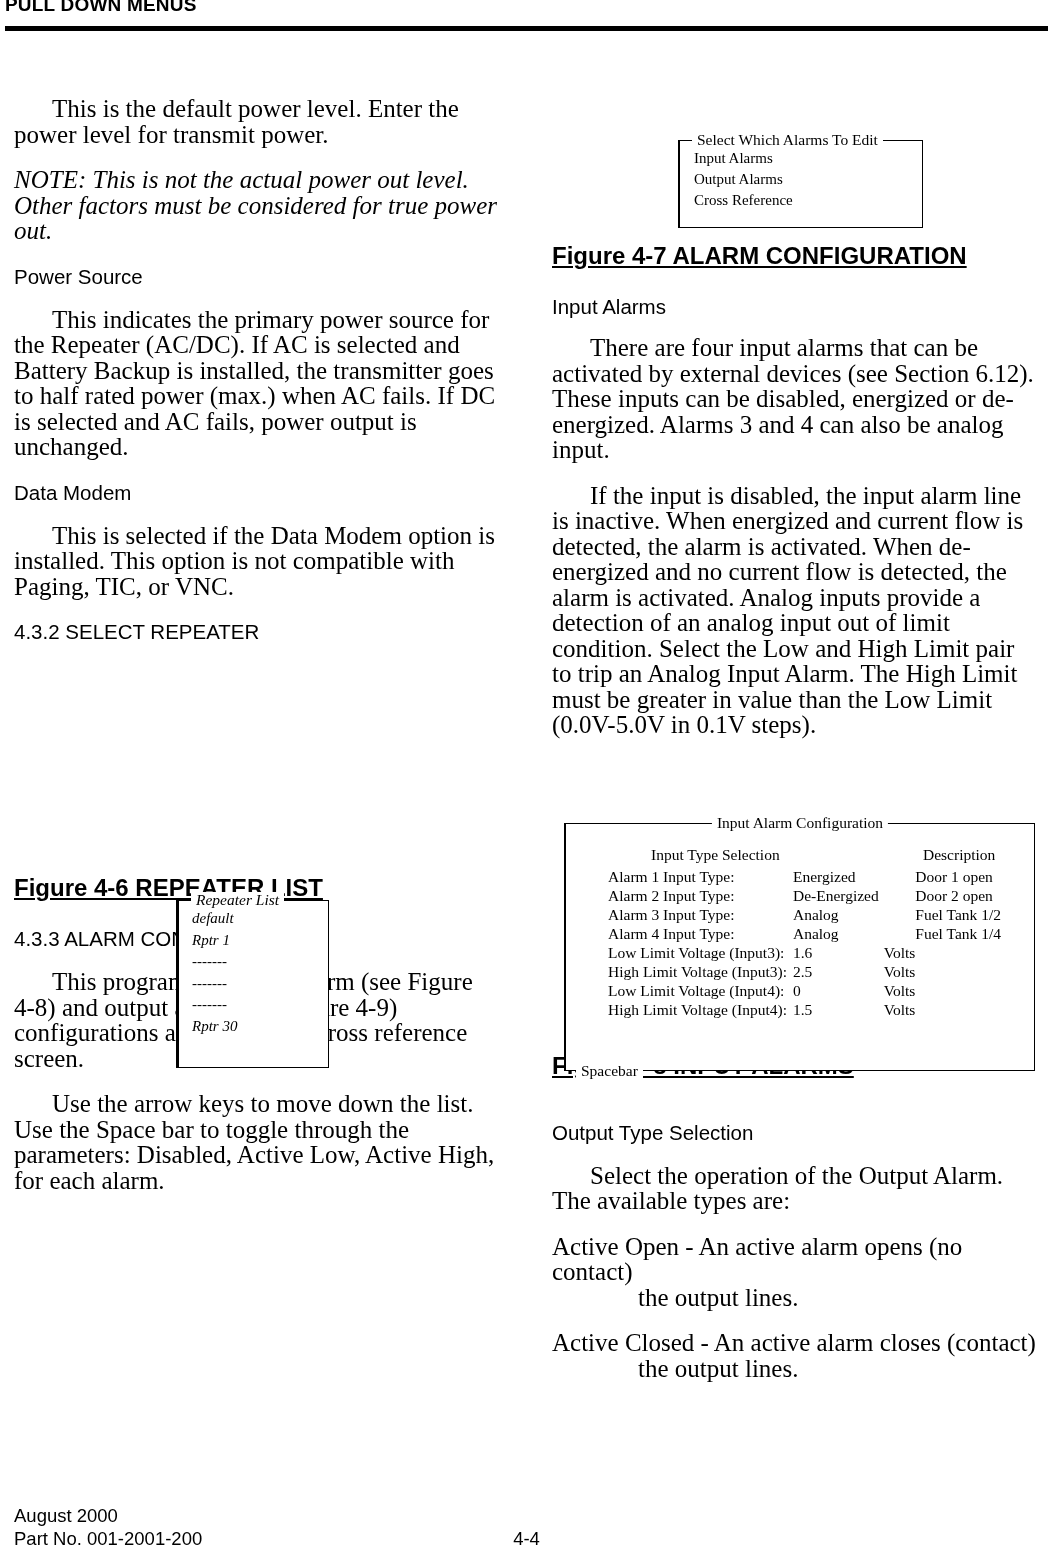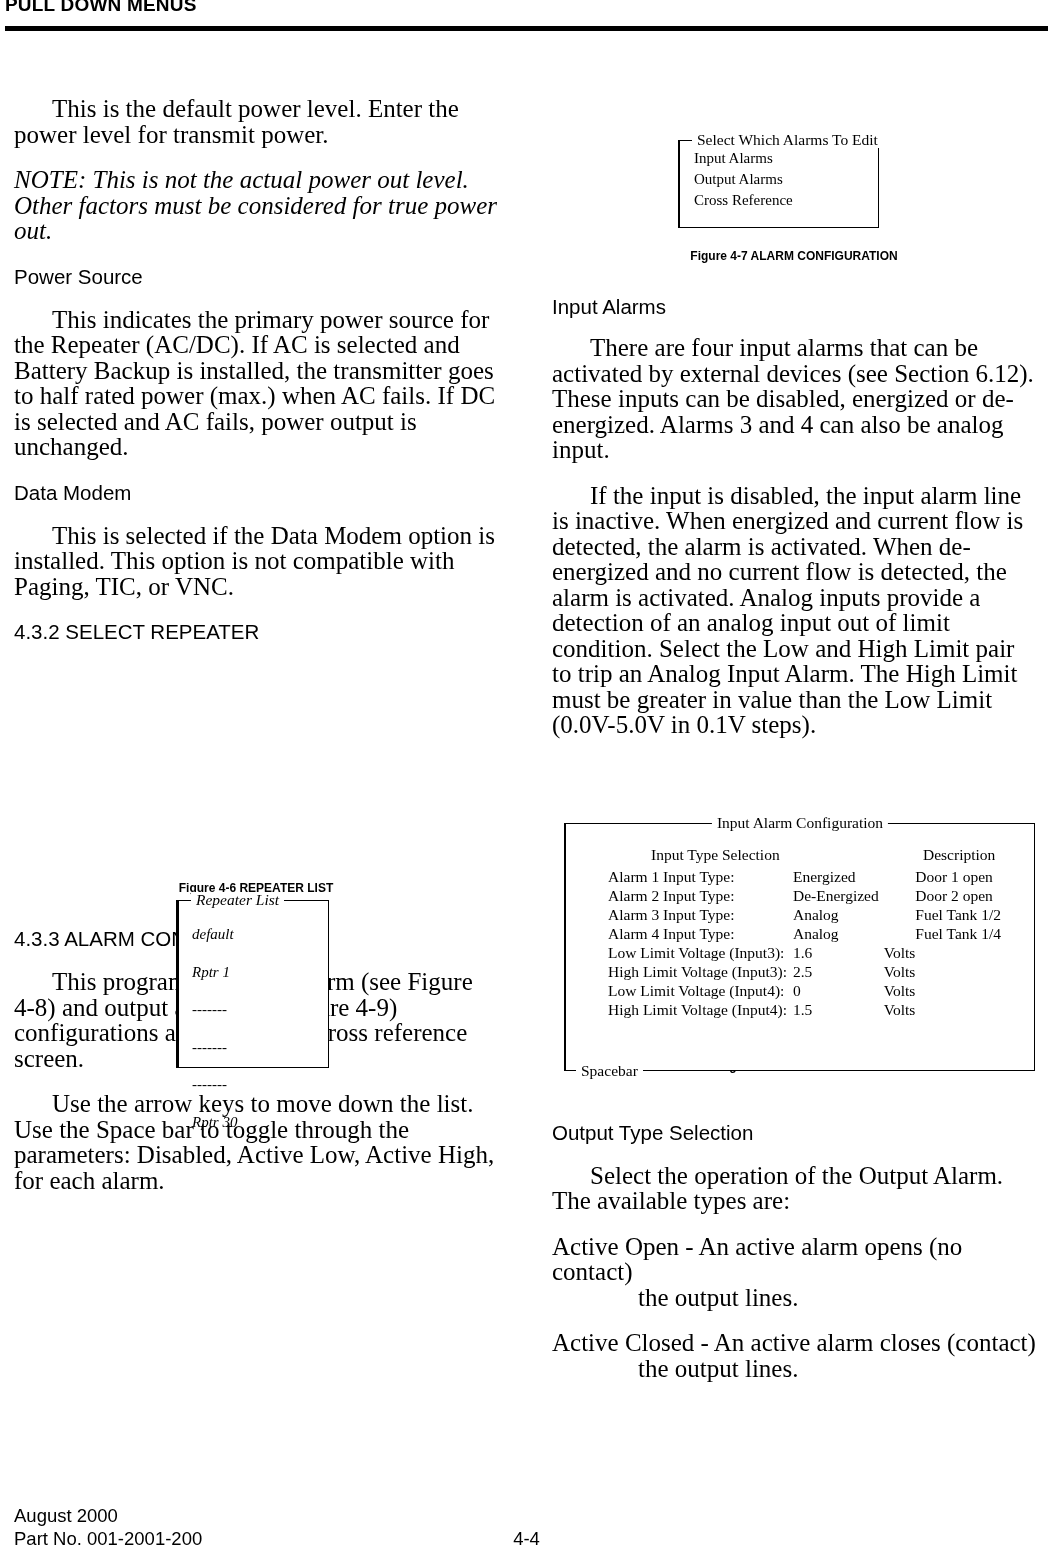--- a/index.html
+++ b/index.html
@@ -65,23 +65,24 @@
   p.numhead {
     font-family: "Liberation Sans", sans-serif;
     font-size: 20.5px;
     line-height: 25px;
     margin: 0 0 18px 0;
   }
 
   .fig-caption {
     font-family: "Liberation Sans", sans-serif;
     font-weight: bold;
-    font-size: 12px;
-    text-align: center;
+    font-size: 24px;
+    text-align: left;
     line-height: 24px;
+    text-decoration: underline;
   }
 
   
   .ui-box {
     position: absolute;
     border: 1px solid #000;
     background: #fff;
   }
   .ui-box .box-body {
     font-size: 15px;
@@ -99,33 +100,33 @@
   .legend.top-left  { top: -9px; left: 12px; }
   .legend.top-center{ top: -9px; left: 50%; transform: translateX(-50%); }
   .legend.bottom-left { bottom: -9px; left: 10px; }
 
   
   .ui-box.heavy-left { border-left-width: 3px; }
   .ui-box.heavy-left-thin { border-left-width: 2px; }
 
   
   #box-select-alarms {
-    left: 678px; top: 140px; width: 201px; height: 88px;
+    left: 678px; top: 140px; width: 245px; height: 88px;
   }
   #box-select-alarms .box-body {
     padding: 7px 0 0 14px;
   }
   #box-select-alarms .box-body .row { line-height: 21px; }
 
   
   #box-repeater-list {
     left: 176px; top: 900px; width: 153px; height: 168px; font-style: italic;
   }
   #box-repeater-list .box-body { padding: 7px 0 0 13px; }
-  #box-repeater-list .box-body .row { line-height: 21.5px; margin-top: 16px; }
+  #box-repeater-list .box-body .row { line-height: 21.5px; }
   #box-repeater-list .dashes { letter-spacing: 0px; }
 
   
   #box-input-alarm {
     left: 564px; top: 823px; width: 471px; height: 248px;
   }
   #box-input-alarm .cfg-head {
     position: relative;
     height: 44px;
   }

